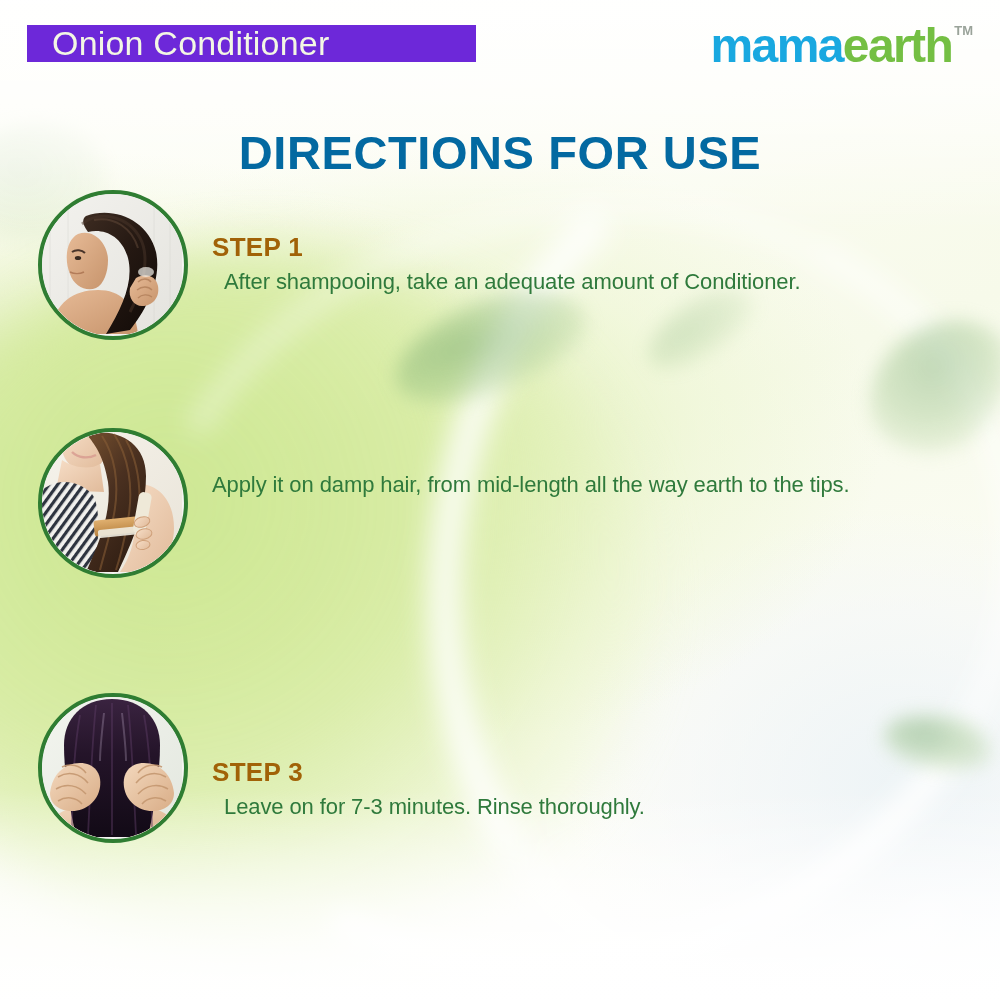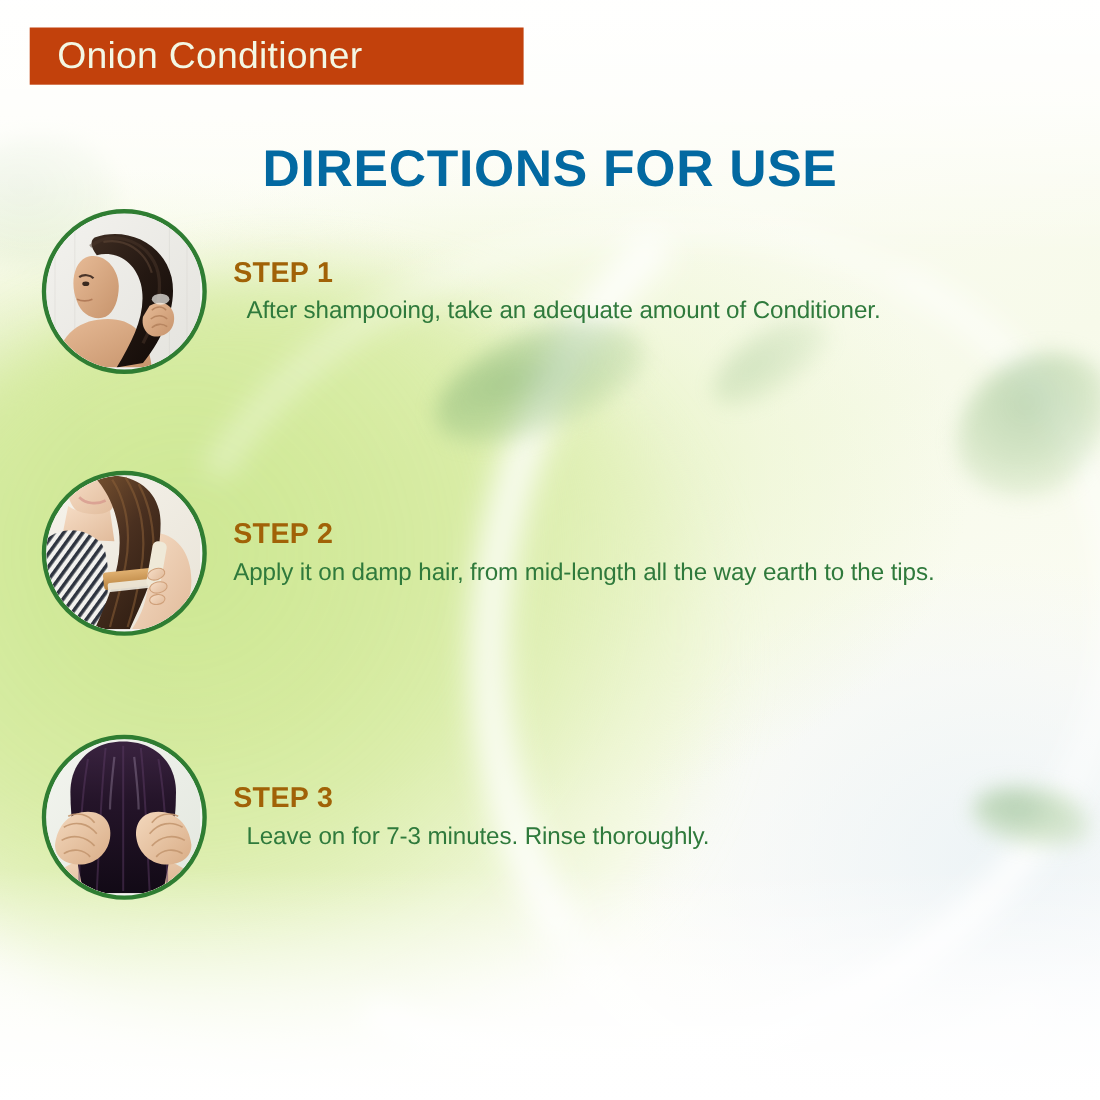--- a/index.html
+++ b/index.html
@@ -91,22 +91,22 @@
   .leaf-c { left: 884px; top: 715px; width: 108px; height: 54px;  transform: rotate(14deg);  opacity: 0.58; }
   .leaf-d { left: 640px; top: 300px; width: 120px; height: 56px;  transform: rotate(-30deg); opacity: 0.30; }
   .leaf-e { left: -40px; top: 120px; width: 150px; height: 130px; transform: rotate(20deg);  opacity: 0.16; }
 
   
   .badge {
     position: absolute;
     left: 27px;
     top: 25px;
     width: 449px;
-    height: 52px;
-    background: #c2410c;
+    height: 37px;
+    background: #6d28d9;
     display: flex;
     align-items: center;
   }
   .badge-text {
     color: #f3f7e4;
     font-size: 34px;
     font-weight: 400;
     letter-spacing: 0.2px;
     padding-left: 25px;
     white-space: nowrap;
@@ -157,21 +157,21 @@
   .step {
     position: absolute;
     left: 0;
     width: 1000px;
     height: 200px;
     display: flex;
     align-items: flex-start;
   }
   .step-1 { top: 0px; }
   .step-2 { top: 238px; }
-  .step-3 { top: 478px; }
+  .step-3 { top: 478px; align-items: center; }
 
   .thumb {
     position: relative;
     flex: 0 0 auto;
     margin-left: 38px;
     margin-top: 0px;
     width: 142px;
     height: 142px;
     border-radius: 50%;
     border: 4px solid #2f7d32;
@@ -220,20 +220,25 @@
   <div class="leaf leaf-c"></div>
   <div class="leaf leaf-d"></div>
   <div class="leaf leaf-e"></div>
   <div class="bg-glow-top"></div>
   <div class="bg-glow-bottom"></div>
 
   <div class="badge">
     <span class="badge-text">Onion Conditioner</span>
   </div>
 
+  <div class="logo">
+    <span class="logo-word logo-mama">mama</span>
+    <span class="logo-word logo-earth">earth</span>
+    <span class="logo-tm">TM</span>
+  </div>
 
   <div class="page-title">DIRECTIONS FOR USE</div>
 
   <div class="steps">
 
     <div class="step step-1">
       <div class="thumb">
         <div class="thumb-inner">
           <svg viewBox="0 0 140 140" width="140" height="140" preserveAspectRatio="xMidYMid slice">
             <defs>
@@ -338,21 +343,20 @@
 
             <g fill="url(#s2skin)" stroke="#cfa07a" stroke-width="1">
               <ellipse cx="100" cy="90" rx="8" ry="5" transform="rotate(-18 100 90)"></ellipse>
               <ellipse cx="102" cy="102" rx="8" ry="5" transform="rotate(-12 102 102)"></ellipse>
               <ellipse cx="101" cy="113" rx="7" ry="4.5" transform="rotate(-8 101 113)"></ellipse>
             </g>
           </svg>
         </div>
       </div>
       <div class="step-body">
-        <div class="step-label">STEP 2</div>
         <div class="step-desc">Apply it on damp hair, from mid-length all the way earth to the tips.</div>
       </div>
     </div>
 
     <div class="step step-3">
       <div class="thumb">
         <div class="thumb-inner">
           <svg viewBox="0 0 140 140" width="140" height="140" preserveAspectRatio="xMidYMid slice">
             <defs>
               <linearGradient id="s3bg" x1="0" y1="0" x2="1" y2="1">

